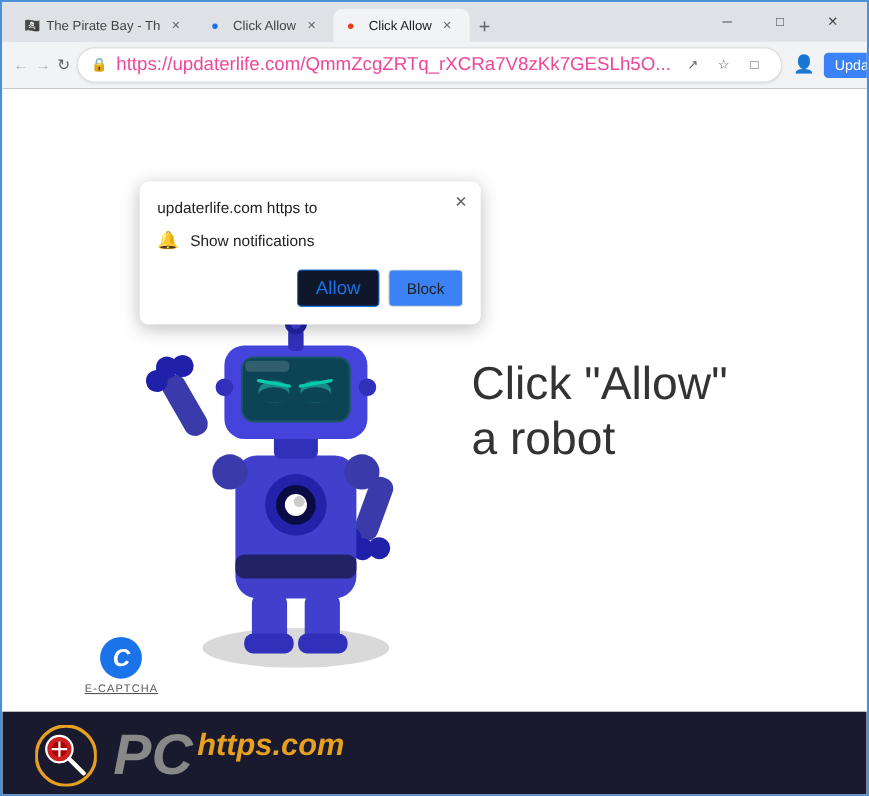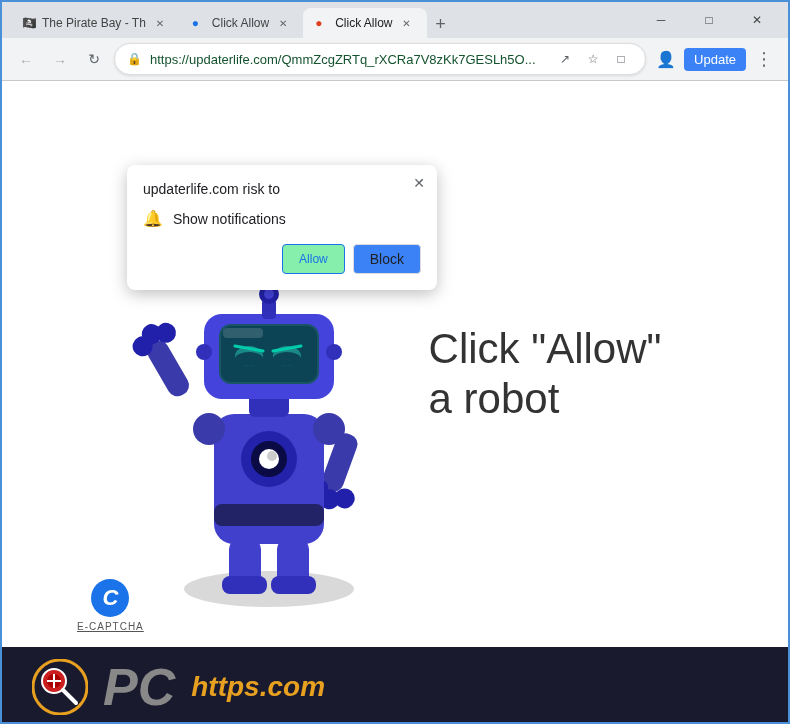--- a/index.html
+++ b/index.html
@@ -146,22 +146,22 @@
       gap: 8px;
       box-shadow: 0 1px 3px rgba(0,0,0,0.1);
     }
 
     .lock-icon {
       color: #5f6368;
       font-size: 12px;
     }
 
     .url-text {
-      font-size: 13px;
-      color: #14532d;
+      font-size: 17px;
+      color: #ec4899;
       flex: 1;
     }
 
     .url-actions {
       display: flex;
       align-items: center;
       gap: 4px;
     }
 
     .url-action-btn {
@@ -272,23 +272,23 @@
     .popup-buttons {
       display: flex;
       justify-content: flex-end;
       gap: 8px;
     }
 
     .btn-allow {
       padding: 6px 16px;
       border: 1px solid #1a73e8;
       border-radius: 4px;
-      background: #86efac;
+      background: #0f172a;
       color: #1a73e8;
-      font-size: 12px;
+      font-size: 17px;
       cursor: pointer;
       font-weight: 500;
       text-align: right;
     }
 
     .btn-block {
       padding: 6px 16px;
       border: 1px solid #dadce0;
       border-radius: 4px;
       background: #3b82f6;
@@ -461,21 +461,21 @@
           <span>⋮</span>
         </div>
       </div>
     </div>
   </div>
 
   <div class="main-content">
 
     <div class="notification-popup">
       <span class="popup-close">✕</span>
-      <div class="popup-title">updaterlife.com risk to</div>
+      <div class="popup-title">updaterlife.com https to</div>
       <div class="popup-permission">
         <span class="bell-icon">🔔</span>
         <span class="permission-text">Show notifications</span>
       </div>
       <div class="popup-buttons">
         <button class="btn-allow">Allow</button>
         <button class="btn-block">Block</button>
       </div>
     </div>
 
@@ -567,19 +567,19 @@
 
           <circle cx="22" cy="22" r="12" fill="#cc2020" stroke="white" stroke-width="2"></circle>
           <circle cx="22" cy="22" r="7" fill="#aa0000"></circle>
 
           <line x1="31" y1="31" x2="44" y2="44" stroke="white" stroke-width="4" stroke-linecap="round"></line>
 
           <line x1="15" y1="22" x2="29" y2="22" stroke="white" stroke-width="2"></line>
           <line x1="22" y1="15" x2="22" y2="29" stroke="white" stroke-width="2"></line>
         </svg>
       </div>
-      <div style="display:flex; align-items:center; gap:12px;">
+      <div style="display:flex; align-items:flex-start; gap:0;">
         <span style="font-size:52px; font-weight:900; color:#888; font-style:italic; line-height:1;">PC</span>
         <span style="font-size:28px; font-weight:600; color:#e8a020; font-style:italic; margin-left:4px;">https.com</span>
       </div>
     </div>
   </div>
 </div>
 
 </body></html>

